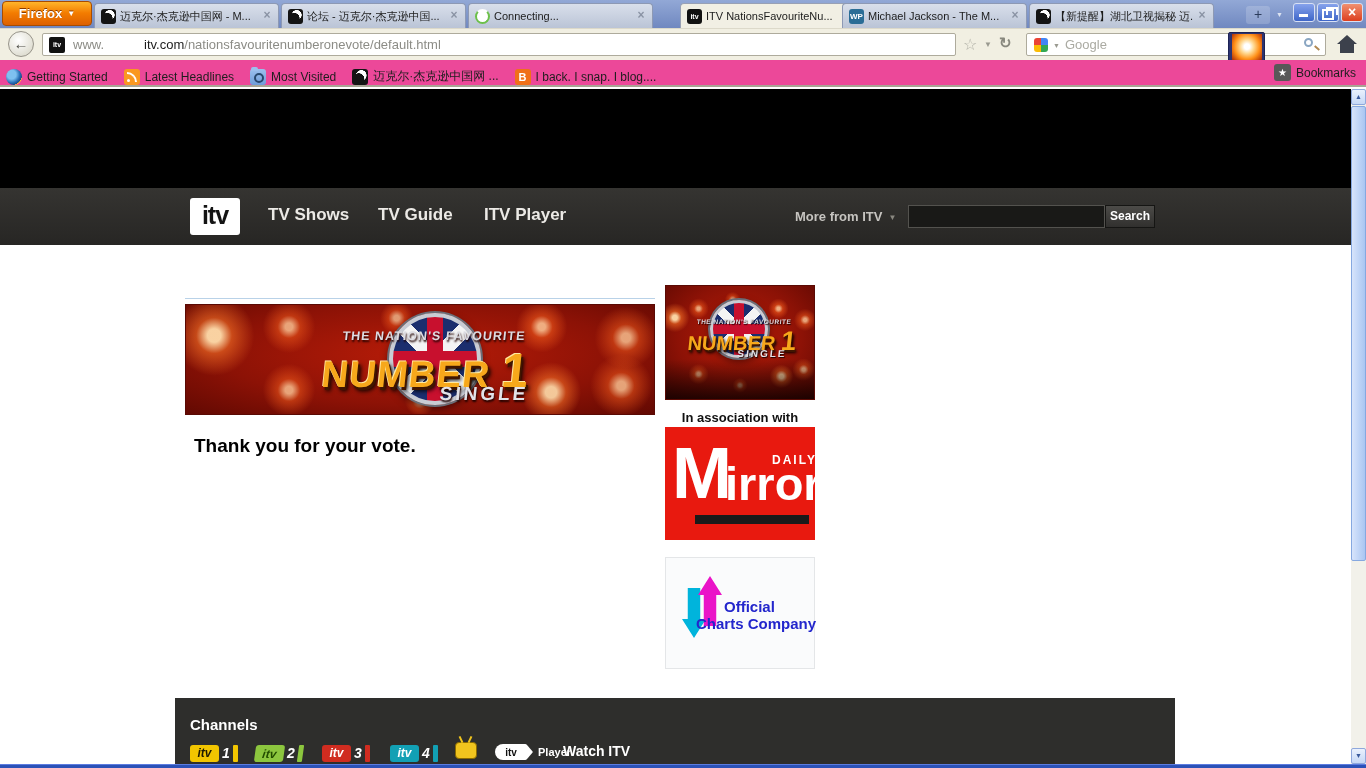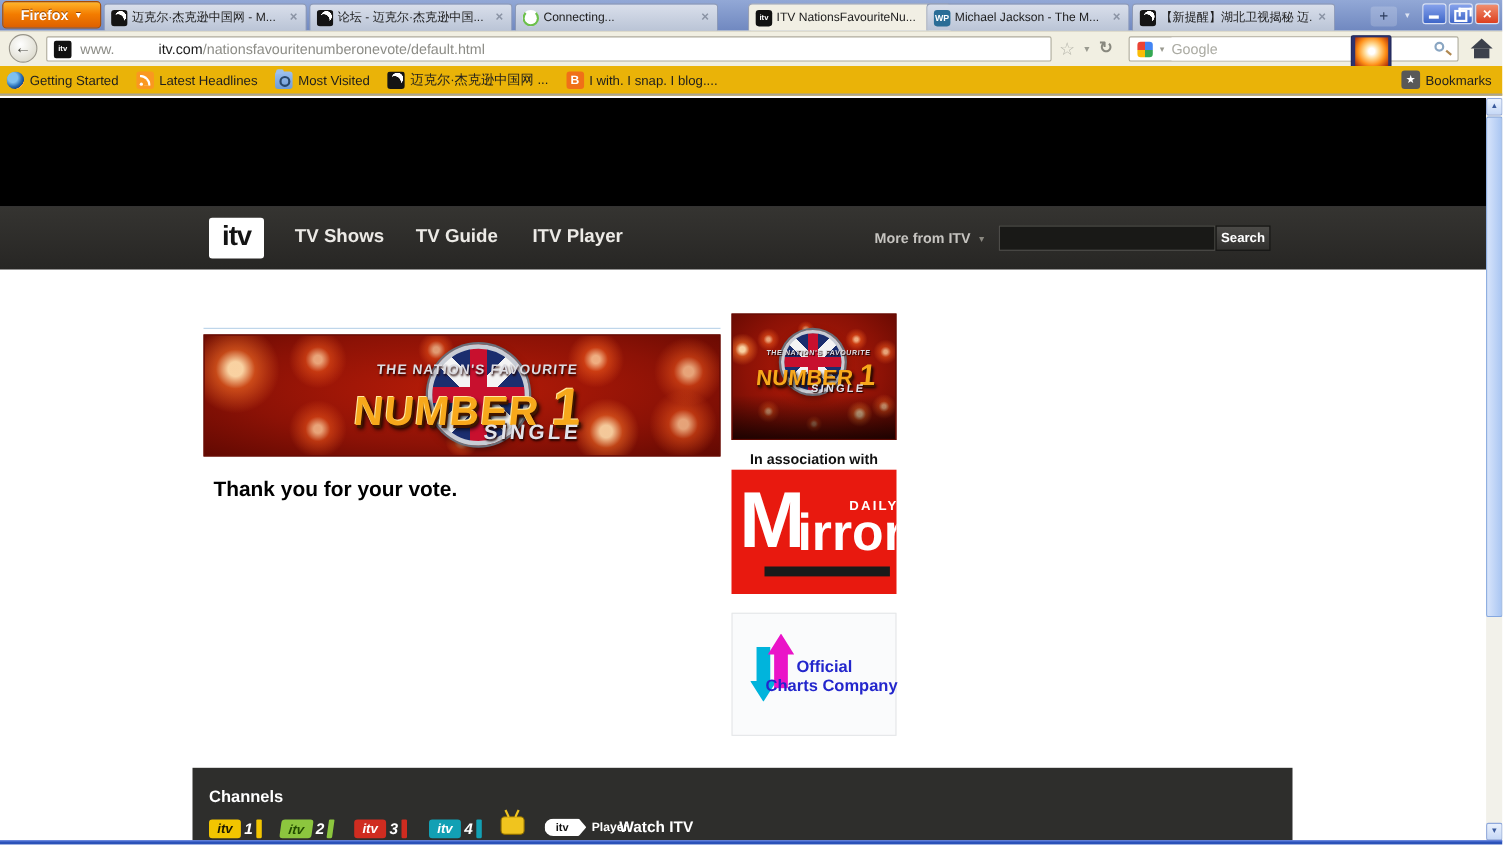--- a/index.html
+++ b/index.html
@@ -66,22 +66,22 @@
   .mag::after { content:""; position:absolute; left:8px; top:7px; width:6px; height:2px; background:#b08850; transform:rotate(40deg);}
   .extball { position:absolute; left:1228px; top:32px; width:37px; height:33px; border-radius:2px; border:1px solid #1c2254;
     background:#2d3370 radial-gradient(circle at 50% 42%, #ffffff 0 12%, #ffd890 30%, #ff9018 55%, #b83808 82%, #6e1c04 100%);
     background-size:30px 30px; background-position:center; background-repeat:no-repeat; }
   .homebtn { position:absolute; left:1336px; top:35px; width:22px; height:20px; }
   .homebtn::before { content:""; position:absolute; left:1px; top:0; border-left:10px solid transparent;
     border-right:10px solid transparent; border-bottom:9px solid #3c414c; }
   .homebtn::after { content:""; position:absolute; left:4px; top:9px; width:14px; height:9px; background:#3c414c; }
 
   
-  .bmbar { position:absolute; left:0; top:60px; width:1366px; height:27px; background:#eab308;
-    border-bottom:2px solid #a8a494; display:flex; align-items:center; padding-left:6px; }
+  .bmbar { position:absolute; left:0; top:60px; width:1366px; height:27px; background:#ec4899;
+    border-bottom:2px solid #a8a494; display:flex; align-items:flex-end; padding-left:6px; }
   .bm { display:inline-flex; align-items:center; gap:5px; margin-right:16px; font-size:12px; color:#1e1e1e; }
   .bmico { width:16px; height:16px; border-radius:3px; position:relative; flex:none;}
   .bm-fx { background:radial-gradient(circle at 35% 35%, #7ec0f0 0 30%, #2a70b8 55%, #1a4a88 70%, transparent 72%),
            radial-gradient(circle at 60% 60%, #ffb040 0 55%, #e06010 80%); border-radius:50%; }
   .bm-rss { background:#fa9820; }
   .bm-rss::before { content:""; position:absolute; left:3px; bottom:3px; width:3px; height:3px; background:#fff; border-radius:50%; }
   .bm-rss::after { content:""; position:absolute; left:3px; bottom:3px; width:8px; height:8px;
     border:2px solid #fff; border-left:none; border-bottom:none; border-top-right-radius:100%; }
   .bm-folder { background:linear-gradient(#9cc0ee,#6e9cd8); }
   .bm-folder::before { content:""; position:absolute; left:1px; top:-2px; width:7px; height:4px; background:#9cc0ee; border-radius:2px 2px 0 0;}
@@ -280,21 +280,21 @@
     <span class="bm">
       <span class="bmico bm-folder"></span>
       <span>Most Visited</span>
       </span>
     <span class="bm">
       <span class="bmico ico-mj"></span>
       <span>迈克尔·杰克逊中国网 ...</span>
       </span>
     <span class="bm">
       <span class="bmico bm-blogger">B</span>
-      <span>I with. I snap. I blog....</span>
+      <span>I back. I snap. I blog....</span>
       </span>
     <span class="bm-right">
       <span class="bm-star">★</span>
       <span>Bookmarks</span>
       </span>
   </div>
 
   <div class="viewport">
     <div class="blackband"></div>
 

